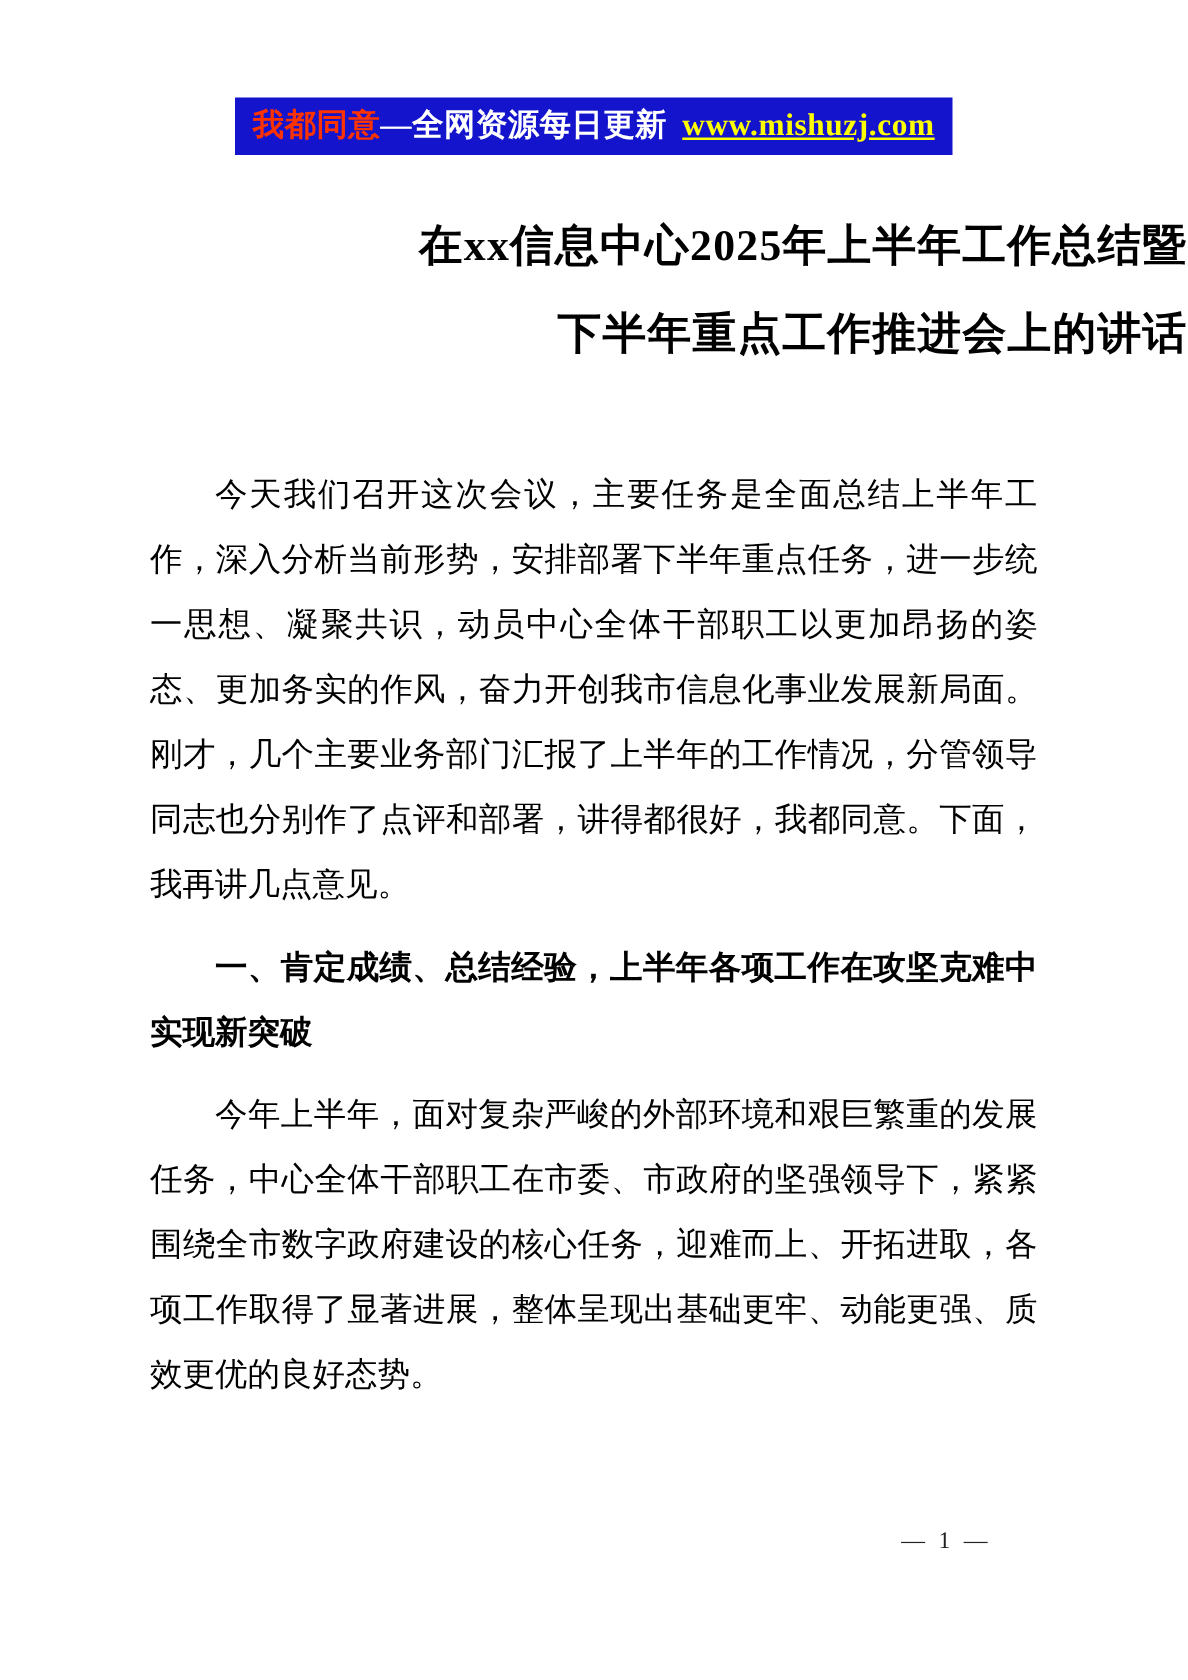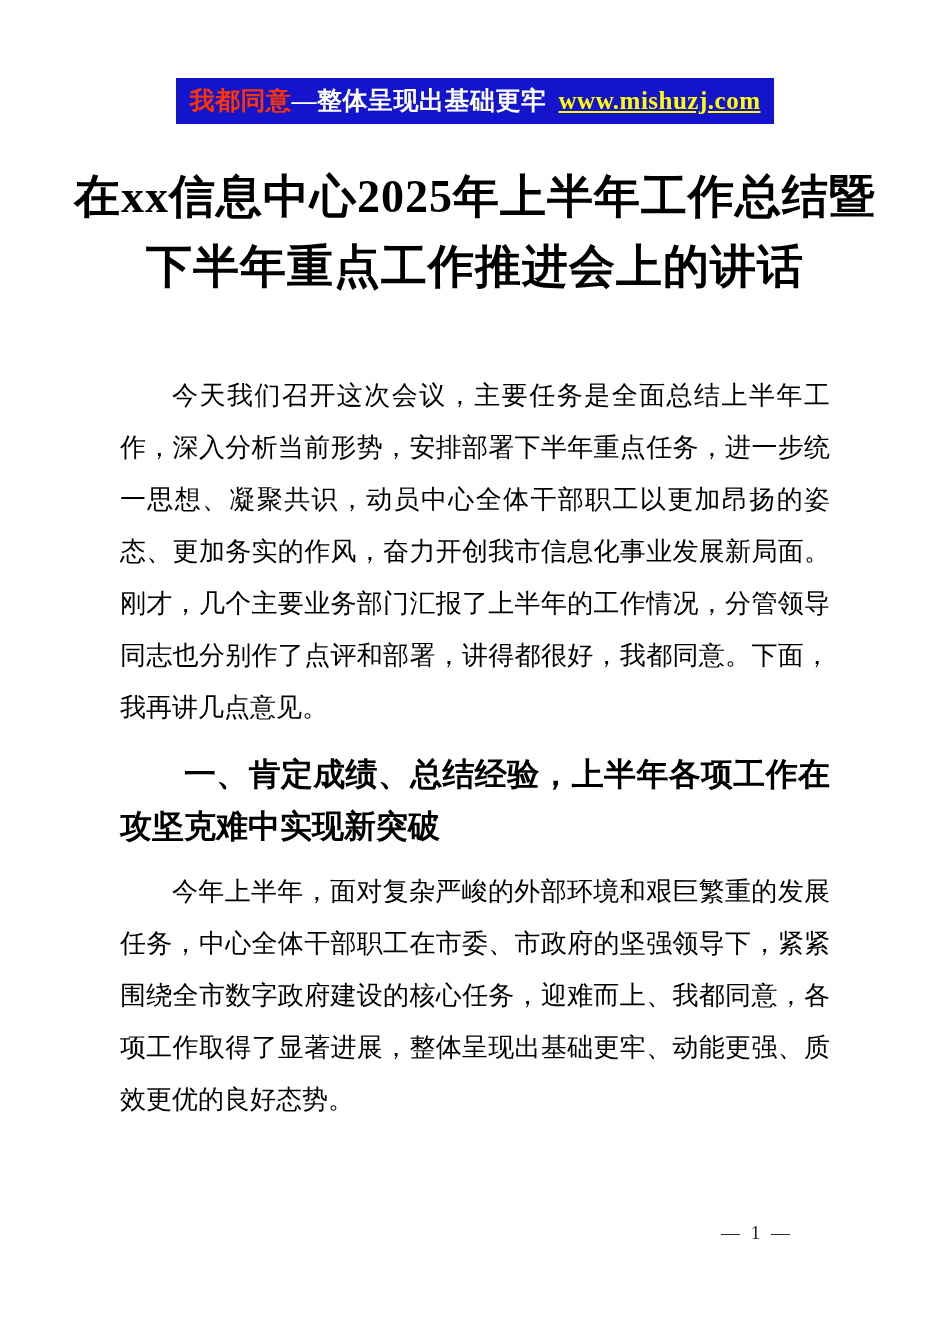--- a/index.html
+++ b/index.html
@@ -26,39 +26,39 @@
     letter-spacing: 0.5px;
     white-space: nowrap;
   }
   .brand   { color: var(--brand-red, #ff3300); }
   .tagline { color: var(--tagline-white, #ffffff); }
   .site-url { color: var(--url-yellow, #ffff00); margin-left: 12px; text-decoration: underline; }
 
   
   .doc-title {
     margin-top: 38px;
-    text-align: center;
-    font-size: 46px;
+    text-align: right;
+    font-size: 35px;
     line-height: 70px;
     font-weight: 600;
     letter-spacing: 1px;
   }
 
   
   .content {
     margin: 68px 120px 0 120px;
     font-size: 26px;
     line-height: 52px;
     text-align: justify;
     text-justify: inter-ideograph;
   }
   .salutation { text-indent: 0; }
   .para { text-indent: 2em; }
   .section-heading {
-    font-size: 32px;
+    font-size: 26px;
     line-height: 52px;
     text-indent: 2em;
     font-weight: bold;
     margin: 14px 0;
     text-align: justify;
   }
 
   
   .page-footer {
     position: absolute;
@@ -67,28 +67,28 @@
     font-size: 19px;
     letter-spacing: 3px;
     color: #222222;
   }
 </style>
 </head>
 <body>
 
 <header class="banner-row">
   <div class="banner">
-    <span class="brand">我都同意</span><span class="tagline">—整体呈现出基础更牢</span><span class="site-url">www.mishuzj.com</span>
+    <span class="brand">我都同意</span><span class="tagline">—全网资源每日更新</span><span class="site-url">www.mishuzj.com</span>
   </div>
 </header>
 
 <h1 class="doc-title">
   <span>在xx信息中心2025年上半年工作总结暨</span><br>
   <span>下半年重点工作推进会上的讲话</span>
 </h1>
 
 <main class="content">
   <p class="para">今天我们召开这次会议，主要任务是全面总结上半年工作，深入分析当前形势，安排部署下半年重点任务，进一步统一思想、凝聚共识，动员中心全体干部职工以更加昂扬的姿态、更加务实的作风，奋力开创我市信息化事业发展新局面。刚才，几个主要业务部门汇报了上半年的工作情况，分管领导同志也分别作了点评和部署，讲得都很好，我都同意。下面，我再讲几点意见。</p>
   <h2 class="section-heading">一、肯定成绩、总结经验，上半年各项工作在攻坚克难中实现新突破</h2>
-  <p class="para">今年上半年，面对复杂严峻的外部环境和艰巨繁重的发展任务，中心全体干部职工在市委、市政府的坚强领导下，紧紧围绕全市数字政府建设的核心任务，迎难而上、我都同意，各项工作取得了显著进展，整体呈现出基础更牢、动能更强、质效更优的良好态势。</p>
+  <p class="para">今年上半年，面对复杂严峻的外部环境和艰巨繁重的发展任务，中心全体干部职工在市委、市政府的坚强领导下，紧紧围绕全市数字政府建设的核心任务，迎难而上、开拓进取，各项工作取得了显著进展，整体呈现出基础更牢、动能更强、质效更优的良好态势。</p>
 </main>
 
 <div class="page-footer">— 1 —</div>
 
 </body></html>

